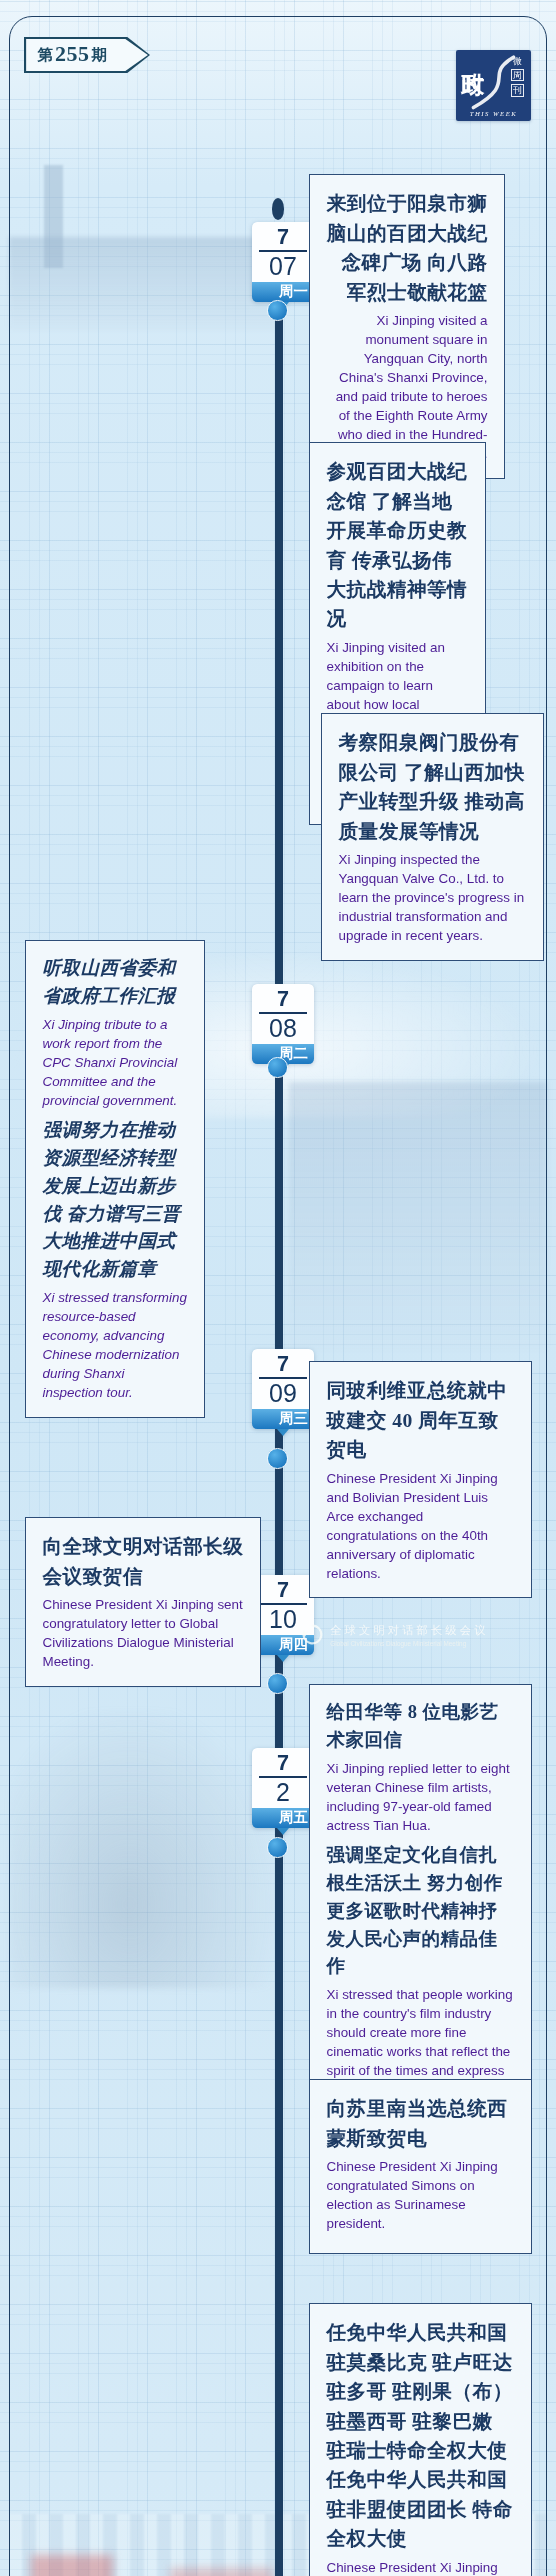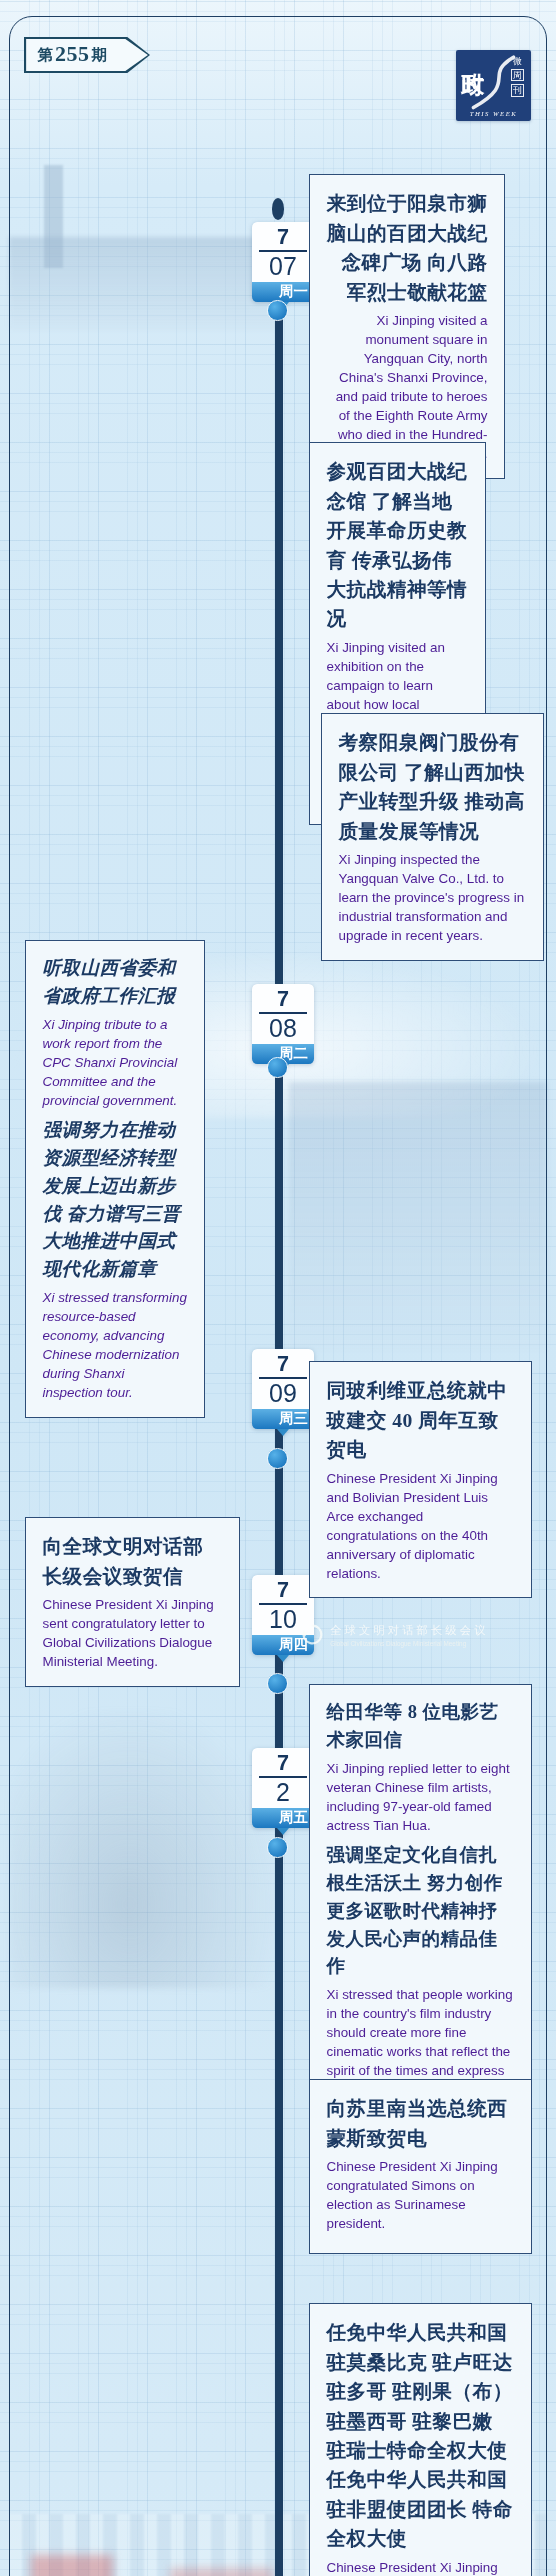--- a/index.html
+++ b/index.html
@@ -186,21 +186,21 @@
     <div class="en">Xi Jinping tribute to a work report from the CPC Shanxi Provincial Committee and the provincial government.</div>
     <div class="cn">强调努力在推动资源型经济转型发展上迈出新步伐 奋力谱写三晋大地推进中国式现代化新篇章</div>
     <div class="en">Xi stressed transforming resource-based economy, advancing Chinese modernization during Shanxi inspection tour.</div>
   </div>
 
   <div class="card" style="left:309px;top:1332px;width:223px;min-height:204px;margin-top:29px;">
     <div class="cn">同玻利维亚总统就中玻建交 40 周年互致贺电</div>
     <div class="en">Chinese President Xi Jinping and Bolivian President Luis Arce exchanged congratulations on the 40th anniversary of diplomatic relations.</div>
   </div>
 
-  <div class="card" style="left:25px;top:1517px;width:215px;min-height:151px;">
+  <div class="card" style="left:25px;top:1517px;width:236px;min-height:151px;">
     <div class="cn">向全球文明对话部长级会议致贺信</div>
     <div class="en">Chinese President Xi Jinping sent congratulatory letter to Global Civilizations Dialogue Ministerial Meeting.</div>
   </div>
 
   <div class="card card6" style="left:309px;top:1684px;width:223px;min-height:371px;">
     <div class="cn">给田华等 8 位电影艺术家回信</div>
     <div class="en">Xi Jinping replied letter to eight veteran Chinese film artists, including 97-year-old famed actress Tian Hua.</div>
     <div class="cn">强调坚定文化自信扎根生活沃土 努力创作更多讴歌时代精神抒发人民心声的精品佳作</div>
     <div class="en">Xi stressed that people working in the country's film industry should create more fine cinematic works that reflect the spirit of the times and express the people's aspirations.</div>
   </div>

